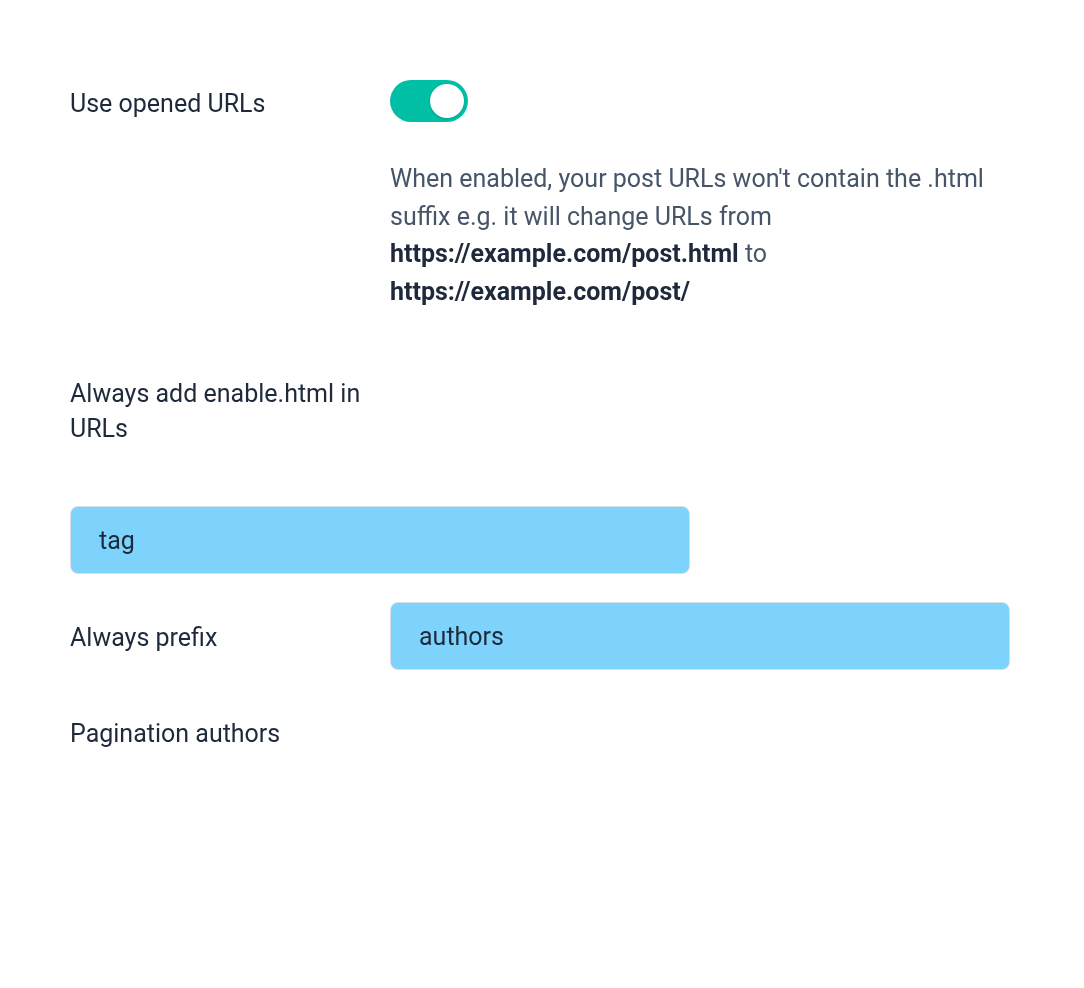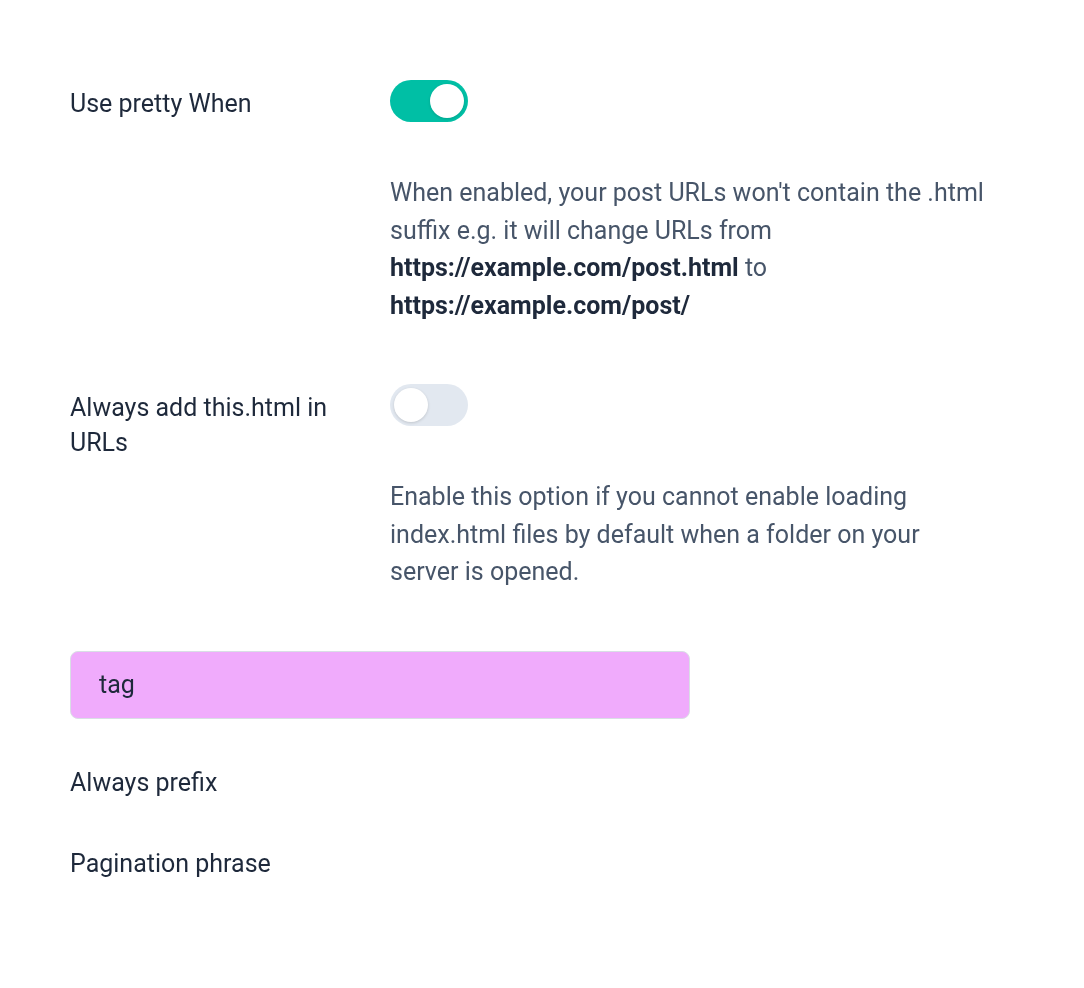--- a/index.html
+++ b/index.html
@@ -56,76 +56,73 @@
       top: 4px;
       box-shadow: 0 1px 3px rgba(0,0,0,0.15);
     }
     .toggle-on .toggle-knob {
       right: 4px;
     }
     .toggle-off .toggle-knob {
       left: 4px;
     }
     .description {
-      margin-top: 48px;
+      margin-top: 34px;
       font-size: 25px;
       line-height: 1.5;
       color: #475569;
       max-width: 600px;
     }
     .description b {
       font-weight: 700;
       color: #1e293b;
     }
     .text-input {
       width: 100%;
       max-width: 620px;
       height: 68px;
       border: 1px solid #d9dee5;
       border-radius: 8px;
       padding: 0 28px;
       font-size: 25px;
       color: #1e293b;
       font-family: inherit;
-      background: #f0abfc;
+      background: #7dd3fc;
     }
     .input-row .setting-label {
       padding-top: 18px;
     }
   </style>
 </head>
 <body>
 
 <div class="setting-row">
-  <div class="setting-label">Use pretty When</div>
+  <div class="setting-label">Use opened URLs</div>
   <div class="setting-content">
     <div class="toggle toggle-on">
       <div class="toggle-knob"></div>
     </div>
     <div class="description">
       <span>When enabled, your post URLs won't contain the .html suffix e.g. it will change URLs from </span><b>https://example.com/post.html</b><span> to </span><b>https://example.com/post/</b>
     </div>
   </div>
 </div>
 
 <div class="setting-row">
-  <div class="setting-label">Always add this.html in URLs</div>
-  <div class="setting-content">
-    <div class="toggle toggle-off">
-      <div class="toggle-knob"></div>
-    </div>
-    <div class="description">Enable this option if you cannot enable loading index.html files by default when a folder on your server is opened.</div>
-  </div>
+  <div class="setting-label">Always add enable.html in URLs</div>
 </div>
 
 <div class="setting-row compact input-row">
   <div class="setting-content">
     <input type="text" class="text-input" value="tag" style="">
   </div>
 </div>
 
 <div class="setting-row compact input-row">
   <div class="setting-label">Always prefix</div>
+  <div class="setting-content">
+    <input type="text" class="text-input" value="authors" style="">
+  </div>
 </div>
 
 <div class="setting-row compact input-row">
-  <div class="setting-label">Pagination phrase</div>
+  <div class="setting-label">Pagination authors</div>
 </div>
 
 </body></html>

